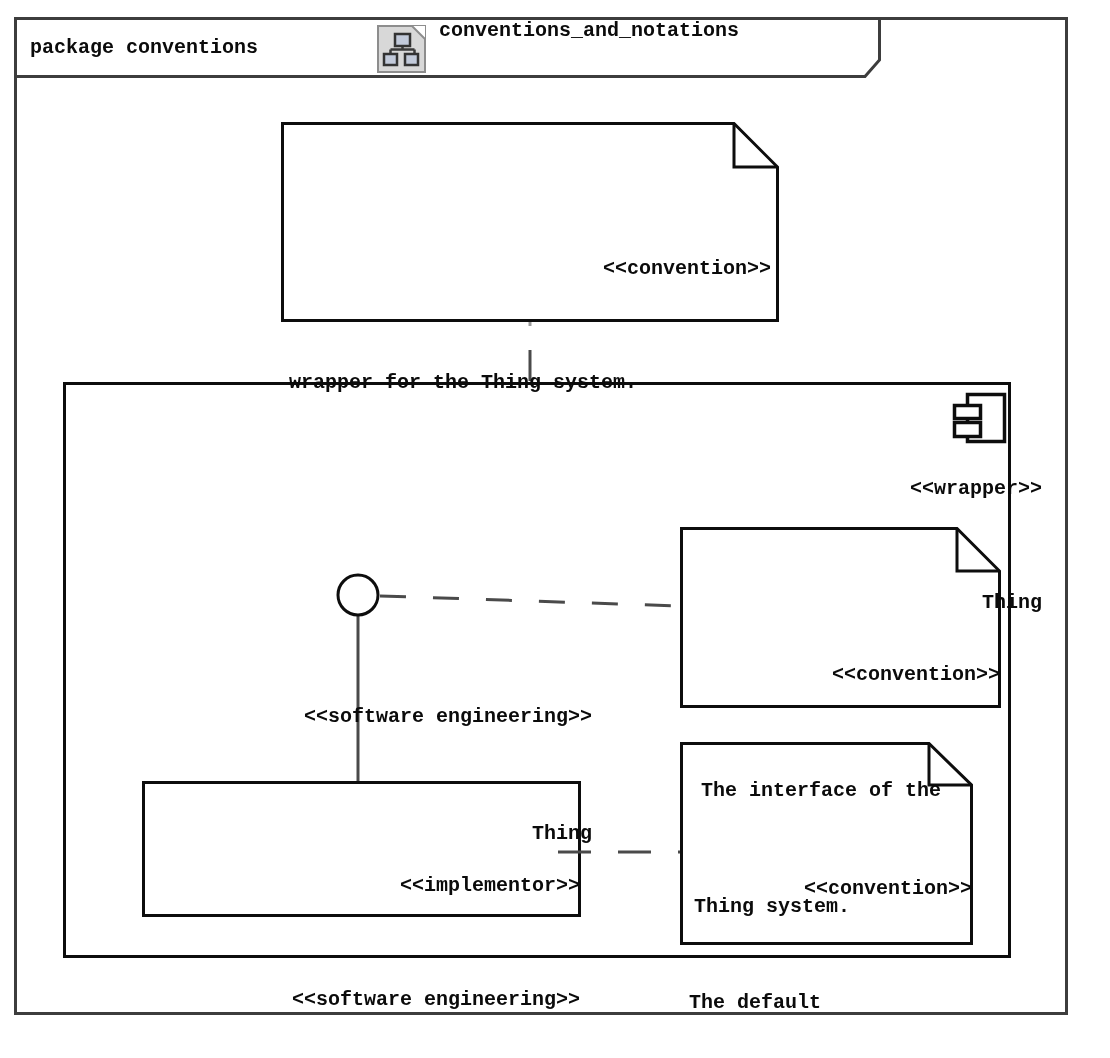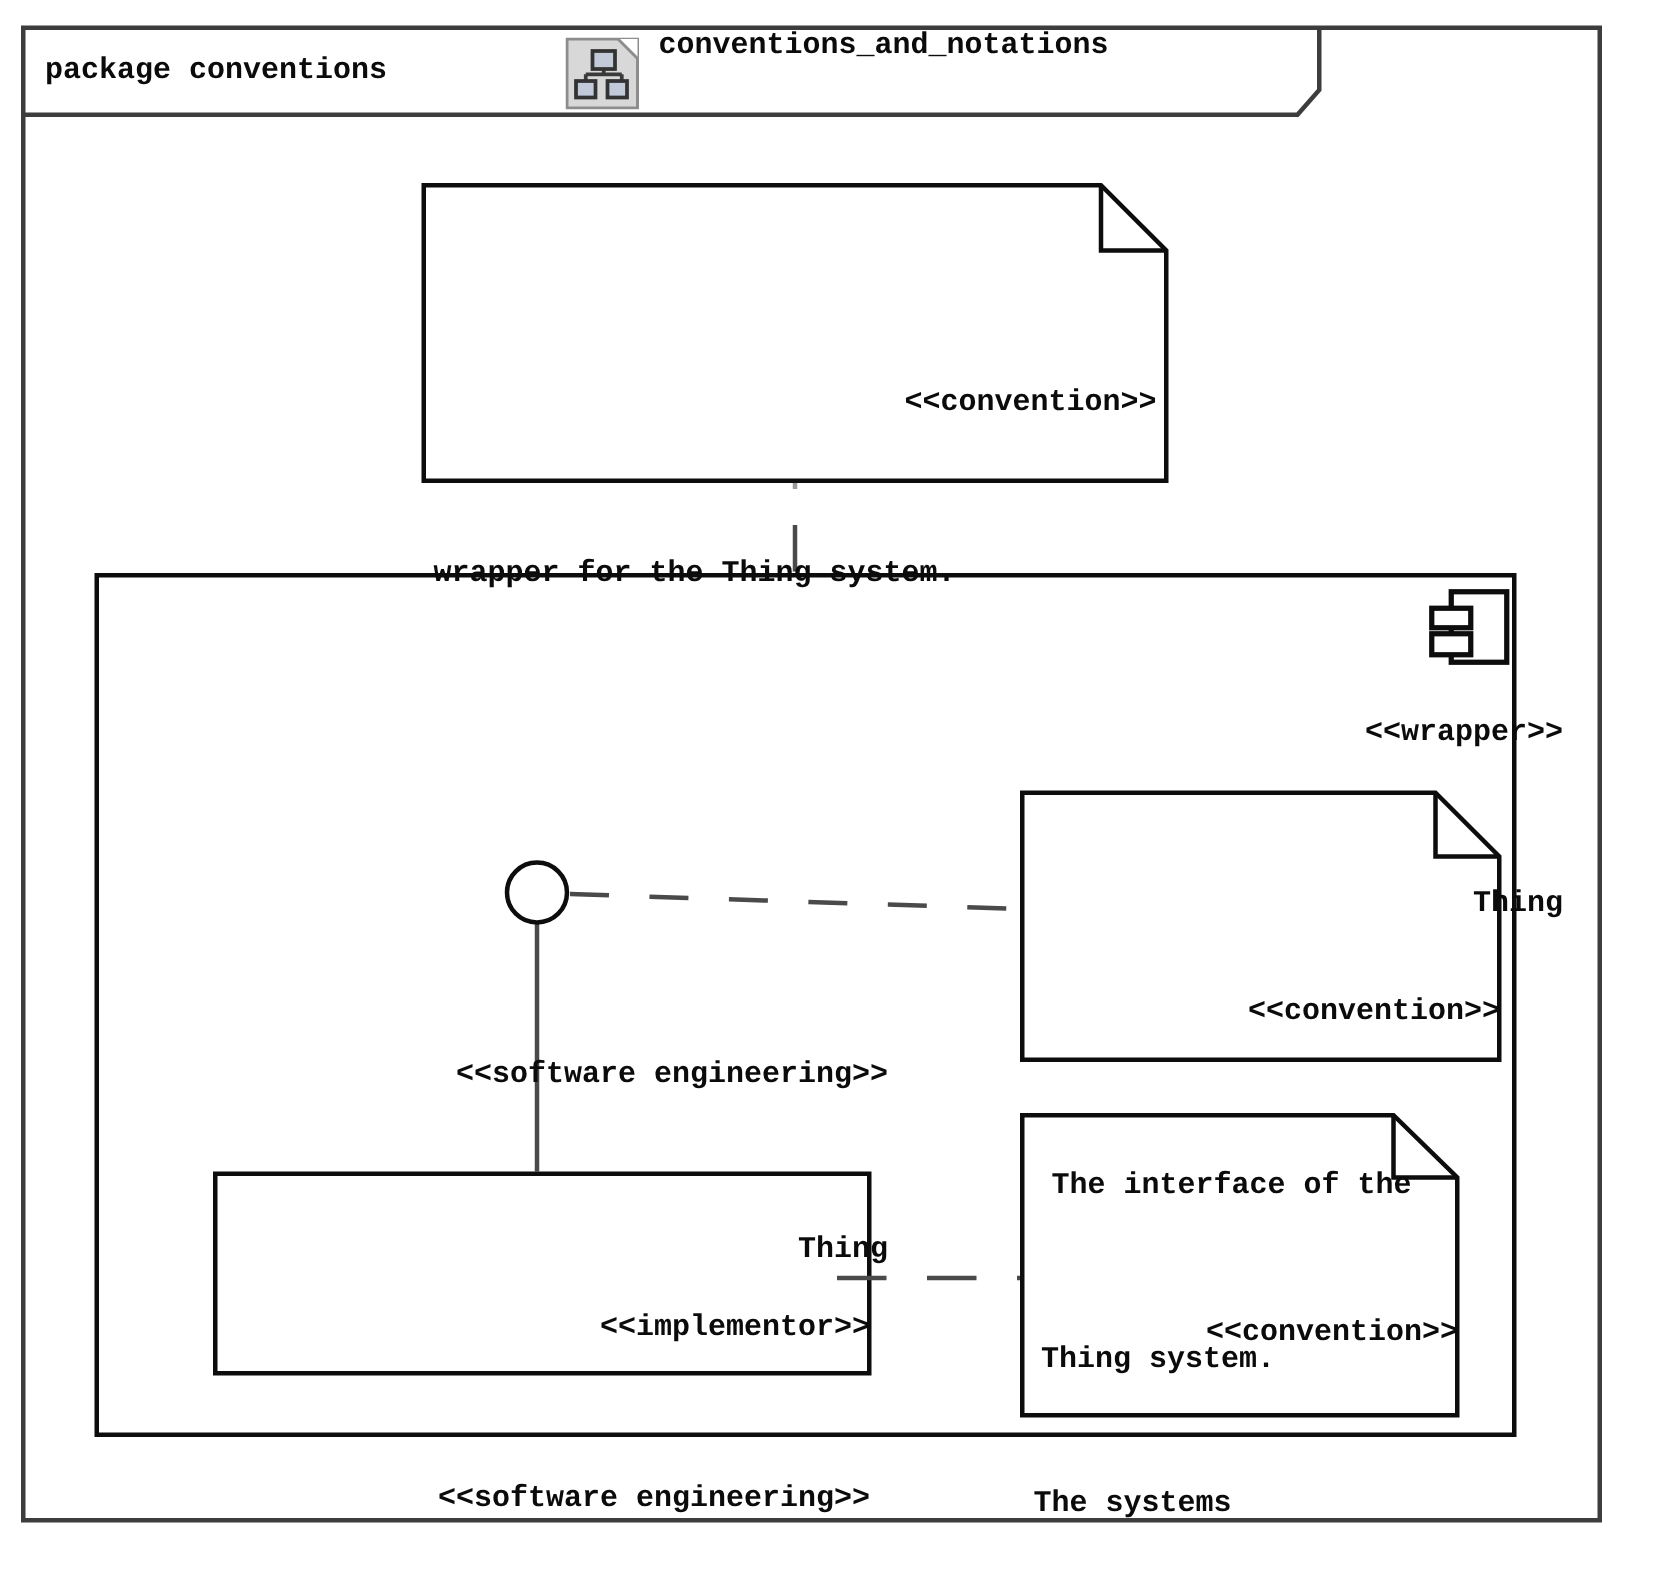--- a/index.html
+++ b/index.html
@@ -106,16 +106,16 @@
 </div>
 
 <div class="t lh40" style="left:681px;top:579px;width:319px;">
   <span class="ln c">&lt;&lt;convention&gt;&gt;</span>
   <span class="ln pad10">The interface of the</span>
   <span class="ln pad26">Thing system.</span>
 </div>
 
 <div class="t" style="left:681px;top:794px;width:291px;">
   <span class="ln c">&lt;&lt;convention&gt;&gt;</span>
-  <span class="ln pad8">The systems</span>
+  <span class="ln pad8">The default</span>
   
   
 </div>
 
 </body></html>

